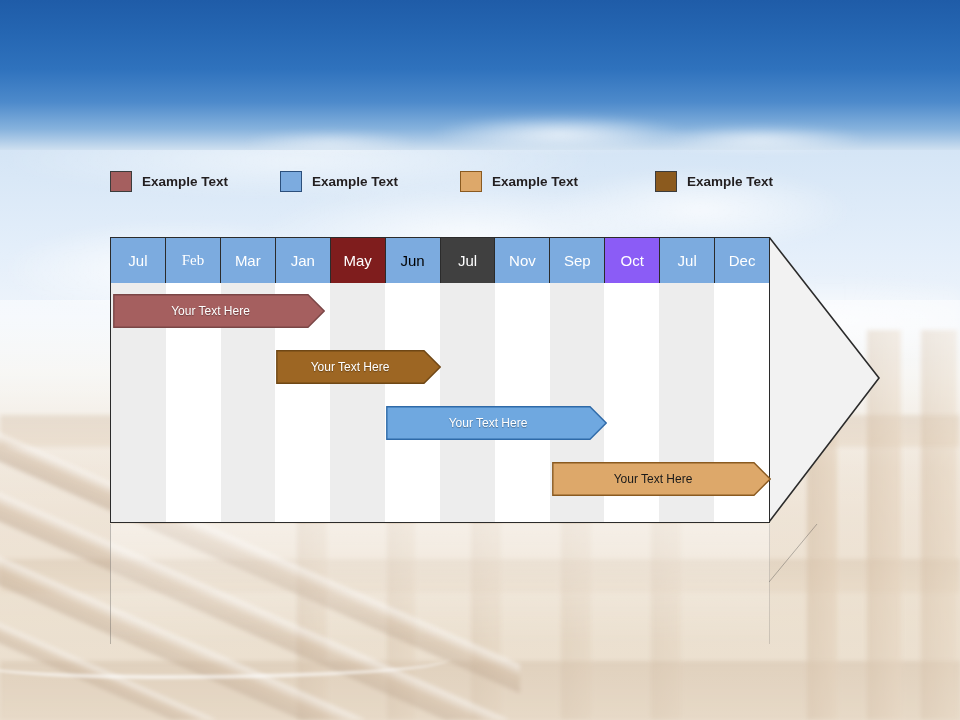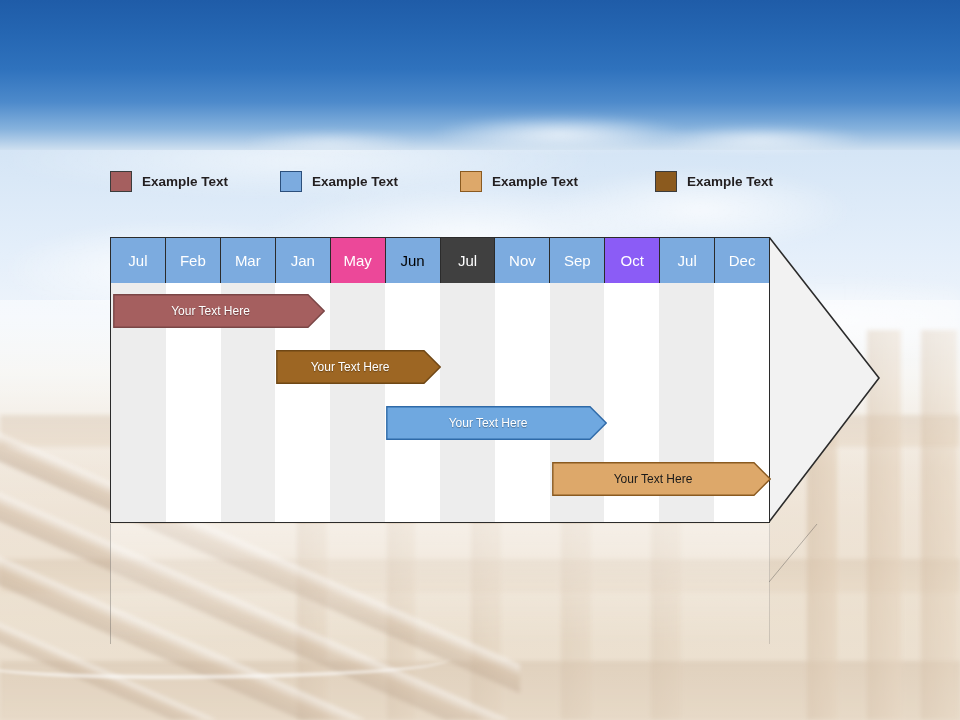--- a/index.html
+++ b/index.html
@@ -309,24 +309,24 @@
         <div class="chart-col"></div>
         <div class="chart-col alt"></div>
         <div class="chart-col"></div>
         <div class="chart-col alt"></div>
         <div class="chart-col"></div>
         <div class="chart-col alt"></div>
         <div class="chart-col"></div>
       </div>
     <div class="month-row">
         <div class="month-cell" style="background: rgb(124, 171, 223); color: rgb(255, 255, 255);">Jul</div>
-        <div class="month-cell" style="background: rgb(124, 171, 223); color: rgb(255, 255, 255);">Feb</div>
+        <div class="month-cell" style="background: rgb(124, 171, 223); color: rgb(255, 255, 255); font-family: Liberation Serif, serif;">Feb</div>
         <div class="month-cell" style="background: rgb(124, 171, 223); color: rgb(255, 255, 255);">Mar</div>
         <div class="month-cell" style="background: rgb(124, 171, 223); color: rgb(255, 255, 255);">Jan</div>
-        <div class="month-cell" style="background: #ec4899; color: rgb(255, 255, 255);">May</div>
+        <div class="month-cell" style="background: #7f1d1d; color: rgb(255, 255, 255);">May</div>
         <div class="month-cell" style="background: rgb(124, 171, 223); color: #000000;">Jun</div>
         <div class="month-cell" style="background: #404040; color: rgb(255, 255, 255);">Jul</div>
         <div class="month-cell" style="background: rgb(124, 171, 223); color: rgb(255, 255, 255);">Nov</div>
         <div class="month-cell" style="background: rgb(124, 171, 223); color: rgb(255, 255, 255);">Sep</div>
         <div class="month-cell" style="background: #8b5cf6; color: rgb(255, 255, 255); text-align: right;">Oct</div>
         <div class="month-cell" style="background: rgb(124, 171, 223); color: rgb(255, 255, 255);">Jul</div>
         <div class="month-cell" style="background: rgb(124, 171, 223); color: rgb(255, 255, 255);">Dec</div>
       </div>
     <div class="bars-layer">
         <div class="bar" style="left: 2px; top: 56px; width: 212px;">

